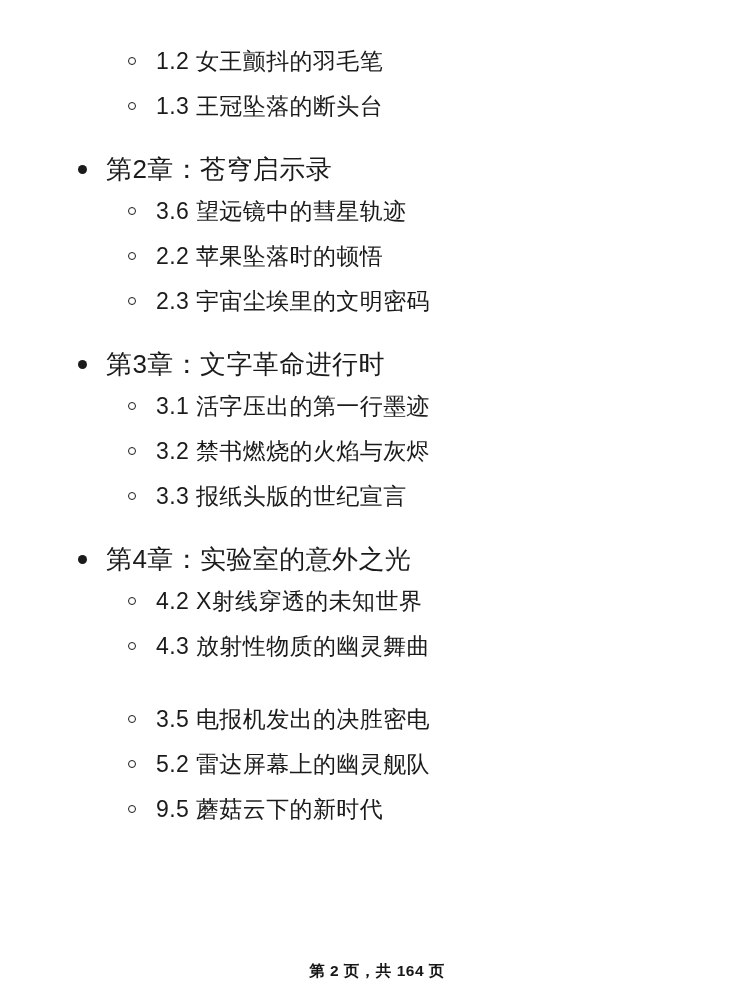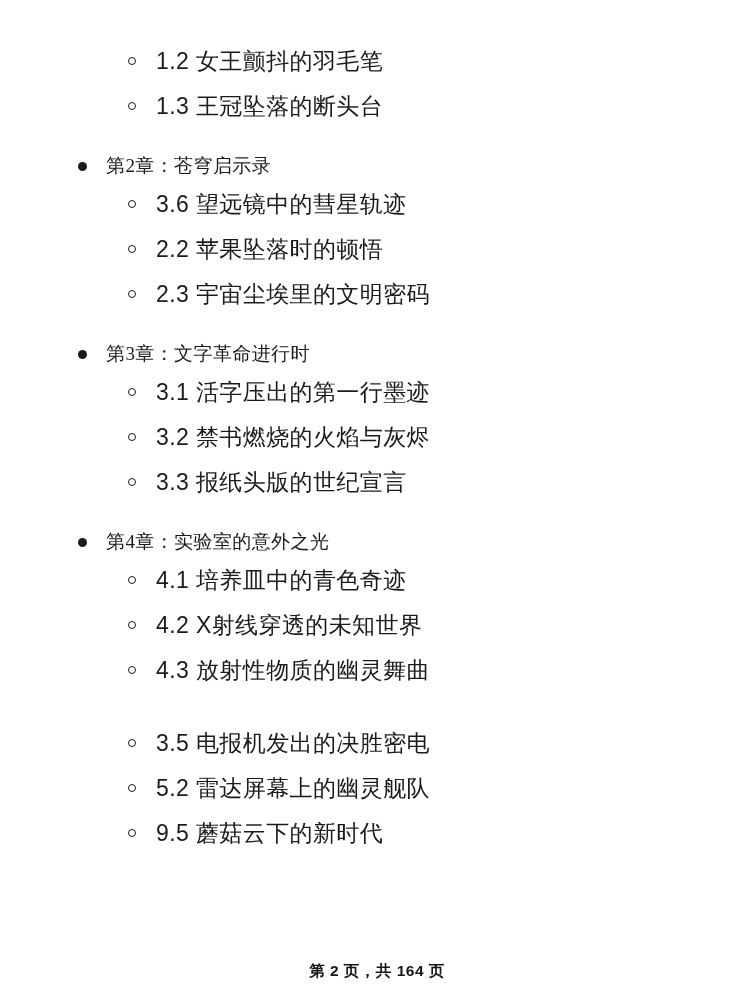--- a/index.html
+++ b/index.html
@@ -25,28 +25,27 @@
     list-style: none;
     margin: 0;
     padding: 0;
   }
   .toc-chapter {
     margin: 0 0 0 0;
     padding: 0;
   }
   .chapter-line {
     position: relative;
-    font-size: 19px;
+    font-size: 26px;
     line-height: 1.0;
     padding: 0 0 0 46px;
     margin: 0 0 18px 0;
     letter-spacing: 0.4px;
     color: #1b1b1b;
     white-space: nowrap;
-    font-family: Liberation Serif, serif;
   }
   .chapter-line .bullet {
     position: absolute;
     left: 18px;
     top: 50%;
     width: 9px;
     height: 9px;
     margin-top: -4px;
     background: #1b1b1b;
     border-radius: 50%;
@@ -160,24 +159,20 @@
 
     <li class="toc-chapter">
       <div class="chapter-gap"></div>
       <div class="chapter-line">
         <span class="bullet"></span>
         <span>第4章：实验室的意外之光</span>
       </div>
       <ul class="sections">
         <li class="section-line">
           <span class="bullet-hollow"></span>
-          <span>4.1 培养皿中的青色奇迹</span>
-        </li>
-        <li class="section-line">
-          <span class="bullet-hollow"></span>
           <span>4.2 X射线穿透的未知世界</span>
         </li>
         <li class="section-line">
           <span class="bullet-hollow"></span>
           <span>4.3 放射性物质的幽灵舞曲</span>
         </li>
       </ul>
     </li>
 
     <li class="toc-chapter">

